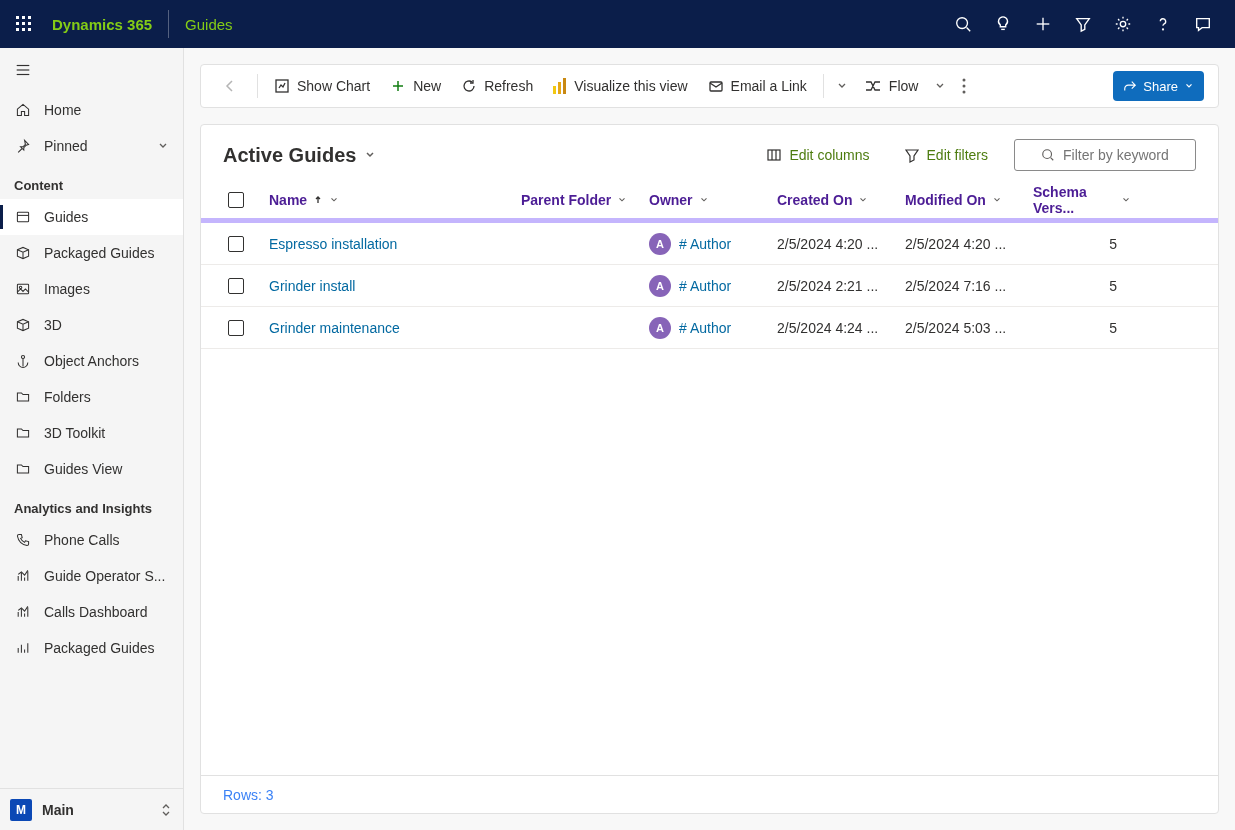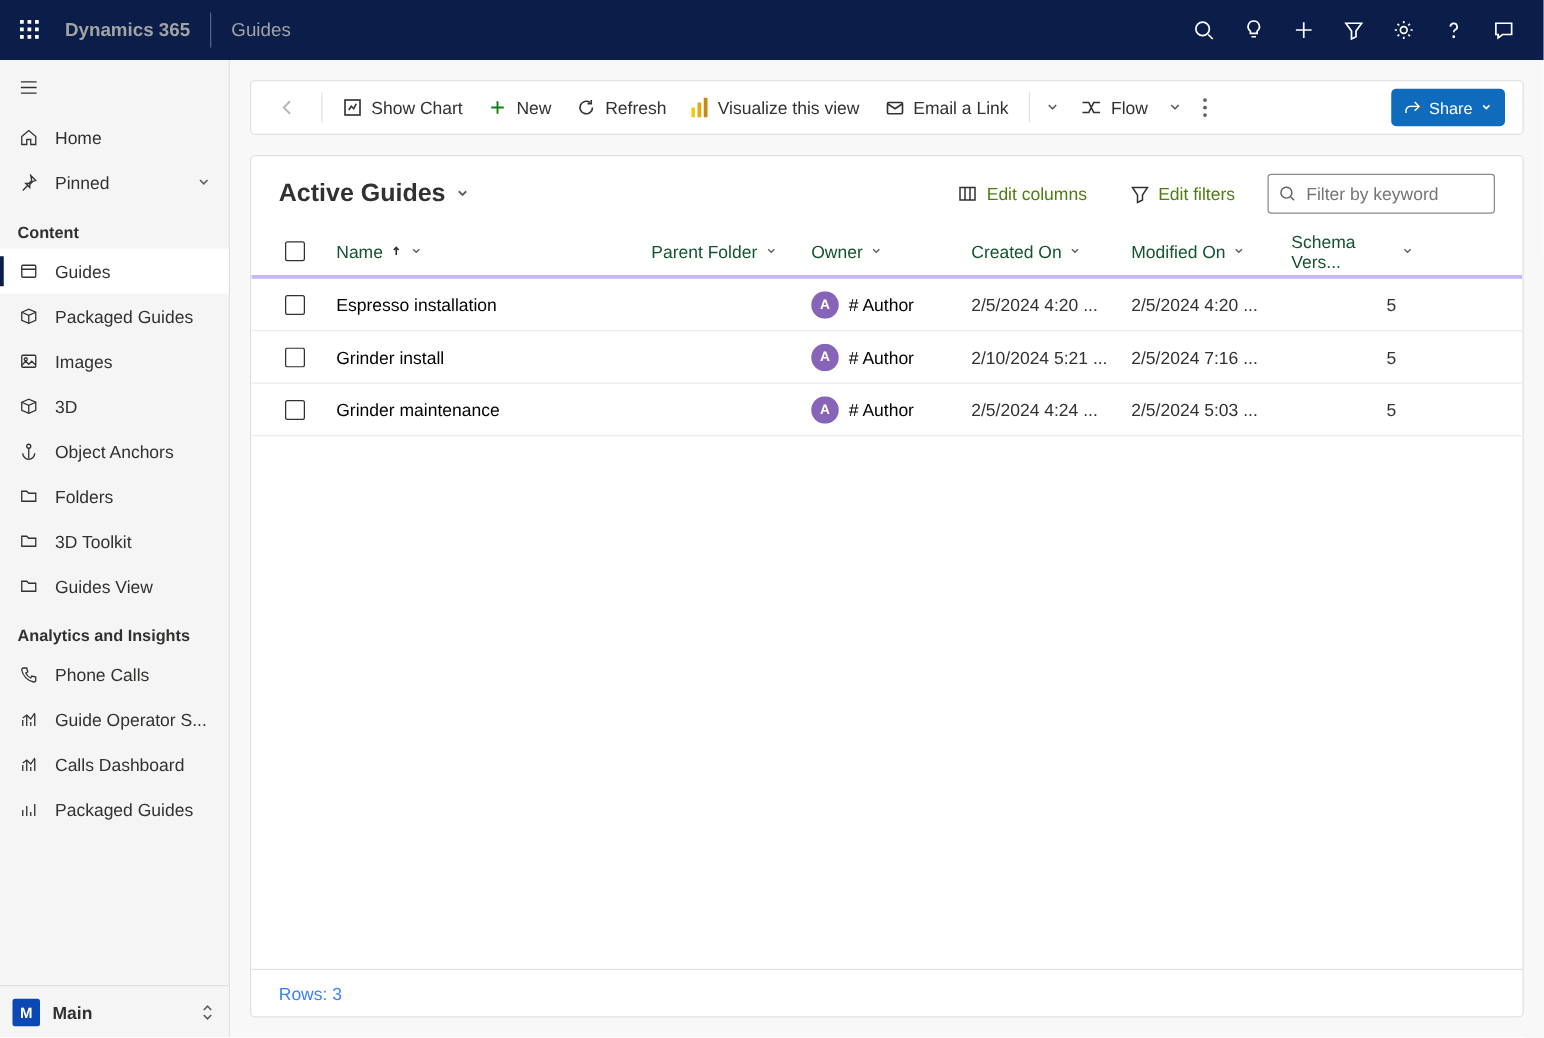--- a/index.html
+++ b/index.html
@@ -1,20 +1,20 @@
 <!DOCTYPE html>
 <html><head>
 <meta charset="utf-8">
 <style>
 * { box-sizing: border-box; margin: 0; padding: 0; }
 body { font-family: "Segoe UI", -apple-system, sans-serif; font-size: 14px; color: #323130; overflow: hidden; }
 .app { display: flex; flex-direction: column; height: 830px; width: 1235px; }
 
 
-.topbar { height: 48px; background: #0b1e4a; color: #a3a3a3; display: flex; align-items: center; padding: 0 12px; }
+.topbar { height: 48px; background: #0b1e4a; color: #84cc16; display: flex; align-items: center; padding: 0 12px; }
 .topbar .waffle { width: 24px; height: 24px; display: flex; align-items: center; justify-content: center; cursor: pointer; margin-right: 16px; }
 .topbar .brand { font-weight: 600; font-size: 15px; }
 .topbar .divider { width: 1px; height: 28px; background: rgba(255,255,255,0.3); margin: 0 16px; }
 .topbar .appname { font-size: 15px; }
 .topbar .spacer { flex: 1; }
 .topbar .ticon { width: 40px; height: 48px; display: flex; align-items: center; justify-content: center; cursor: pointer; }
 .topbar svg { stroke: #fff; fill: none; }
 
 
 .body { flex: 1; display: flex; overflow: hidden; }
@@ -46,33 +46,33 @@
 .cmd-chev { color: #605e5c; padding: 0 6px; cursor: pointer; }
 .share-btn { margin-left: auto; background: #0f6cbd; color: #fff; height: 30px; display: flex; align-items: center; gap: 6px; padding: 0 10px; border-radius: 4px; cursor: pointer; font-size: 13px; }
 .overflow { padding: 0 10px; cursor: pointer; color: #605e5c; }
 
 .content-card { margin: 16px; background: #fff; border: 1px solid #e1e1e1; border-radius: 4px; flex: 1; display: flex; flex-direction: column; overflow: hidden; }
 .view-header { display: flex; align-items: center; padding: 14px 22px 10px; gap: 18px; }
 .view-title { font-size: 20px; font-weight: 600; display: flex; align-items: center; gap: 8px; }
 .view-title .chev { color: #605e5c; }
 .vh-spacer { flex: 1; }
 .vh-btn { display: flex; align-items: center; gap: 7px; cursor: pointer; padding: 6px 8px; color: #4d7c0f; }
-.filter-input { display: flex; align-items: center; border: 1px solid #8a8a8a; border-radius: 3px; height: 32px; padding: 0 8px; width: 182px; gap: 8px; color: #605e5c; cursor: text; }
+.filter-input { display: flex; align-items: center; border: 1px solid #8a8a8a; border-radius: 3px; height: 32px; padding: 0 26px; width: 182px; gap: 8px; color: #605e5c; cursor: text; }
 .filter-input input { border: none; outline: none; font-size: 14px; flex: 1; background: transparent; }
 
 
 .table { flex: 1; overflow: auto; }
 .thead, .trow { display: grid; grid-template-columns: 54px 252px 128px 128px 128px 128px 110px; align-items: center; min-height: 42px; padding: 0 0 0 8px; }
-.thead { font-weight: 400; color: #14532d; border-bottom: 3px solid #c4b5fd; }
+.thead { font-weight: 700; color: #4c1d95; border-bottom: 5px solid #c4b5fd; }
 .thead .th { display: flex; align-items: center; gap: 6px; padding: 0 6px; cursor: pointer; }
 .thead .th .chev { color: #605e5c; }
 .trow { border-bottom: 1px solid #edebe9; }
 .trow .cell { padding: 0 6px; white-space: nowrap; overflow: hidden; text-overflow: ellipsis; }
 .chk { width: 16px; height: 16px; border: 1px solid #323130; border-radius: 2px; margin: 0 auto; cursor: pointer; }
-.link { color: #000000; cursor: pointer; }
+.link { color: #0369a1; cursor: pointer; }
 .owner-cell { display: flex; align-items: center; gap: 8px; }
 .avatar { width: 22px; height: 22px; border-radius: 50%; background: #8764b8; color: #fff; font-size: 11px; font-weight: 600; display: flex; align-items: center; justify-content: center; }
 .schemacol { text-align: right; padding-right: 20px !important; }
 
 .footer { height: 38px; border-top: 1px solid #e1e1e1; display: flex; align-items: center; padding: 0 22px; font-size: 14px; color: #3b82f6; }
 
 svg { display: block; }
 </style>
 </head>
 <body>
@@ -514,21 +514,21 @@
               <div class="trow">
     <div class="cell">
                   <div class="chk"></div>
                 </div>
     <div class="cell link">Grinder install</div>
     <div class="cell"></div>
     <div class="cell owner-cell">
       <div class="avatar">A</div>
       <span class="link"># Author</span>
     </div>
-    <div class="cell">2/10/2024 5:21 ...</div>
+    <div class="cell">2/5/2024 2:21 ...</div>
     <div class="cell">2/5/2024 7:16 ...</div>
     <div class="cell schemacol">5</div>
               </div>
               <div class="trow">
     <div class="cell">
                   <div class="chk"></div>
                 </div>
     <div class="cell link">Grinder maintenance</div>
     <div class="cell"></div>
     <div class="cell owner-cell">

